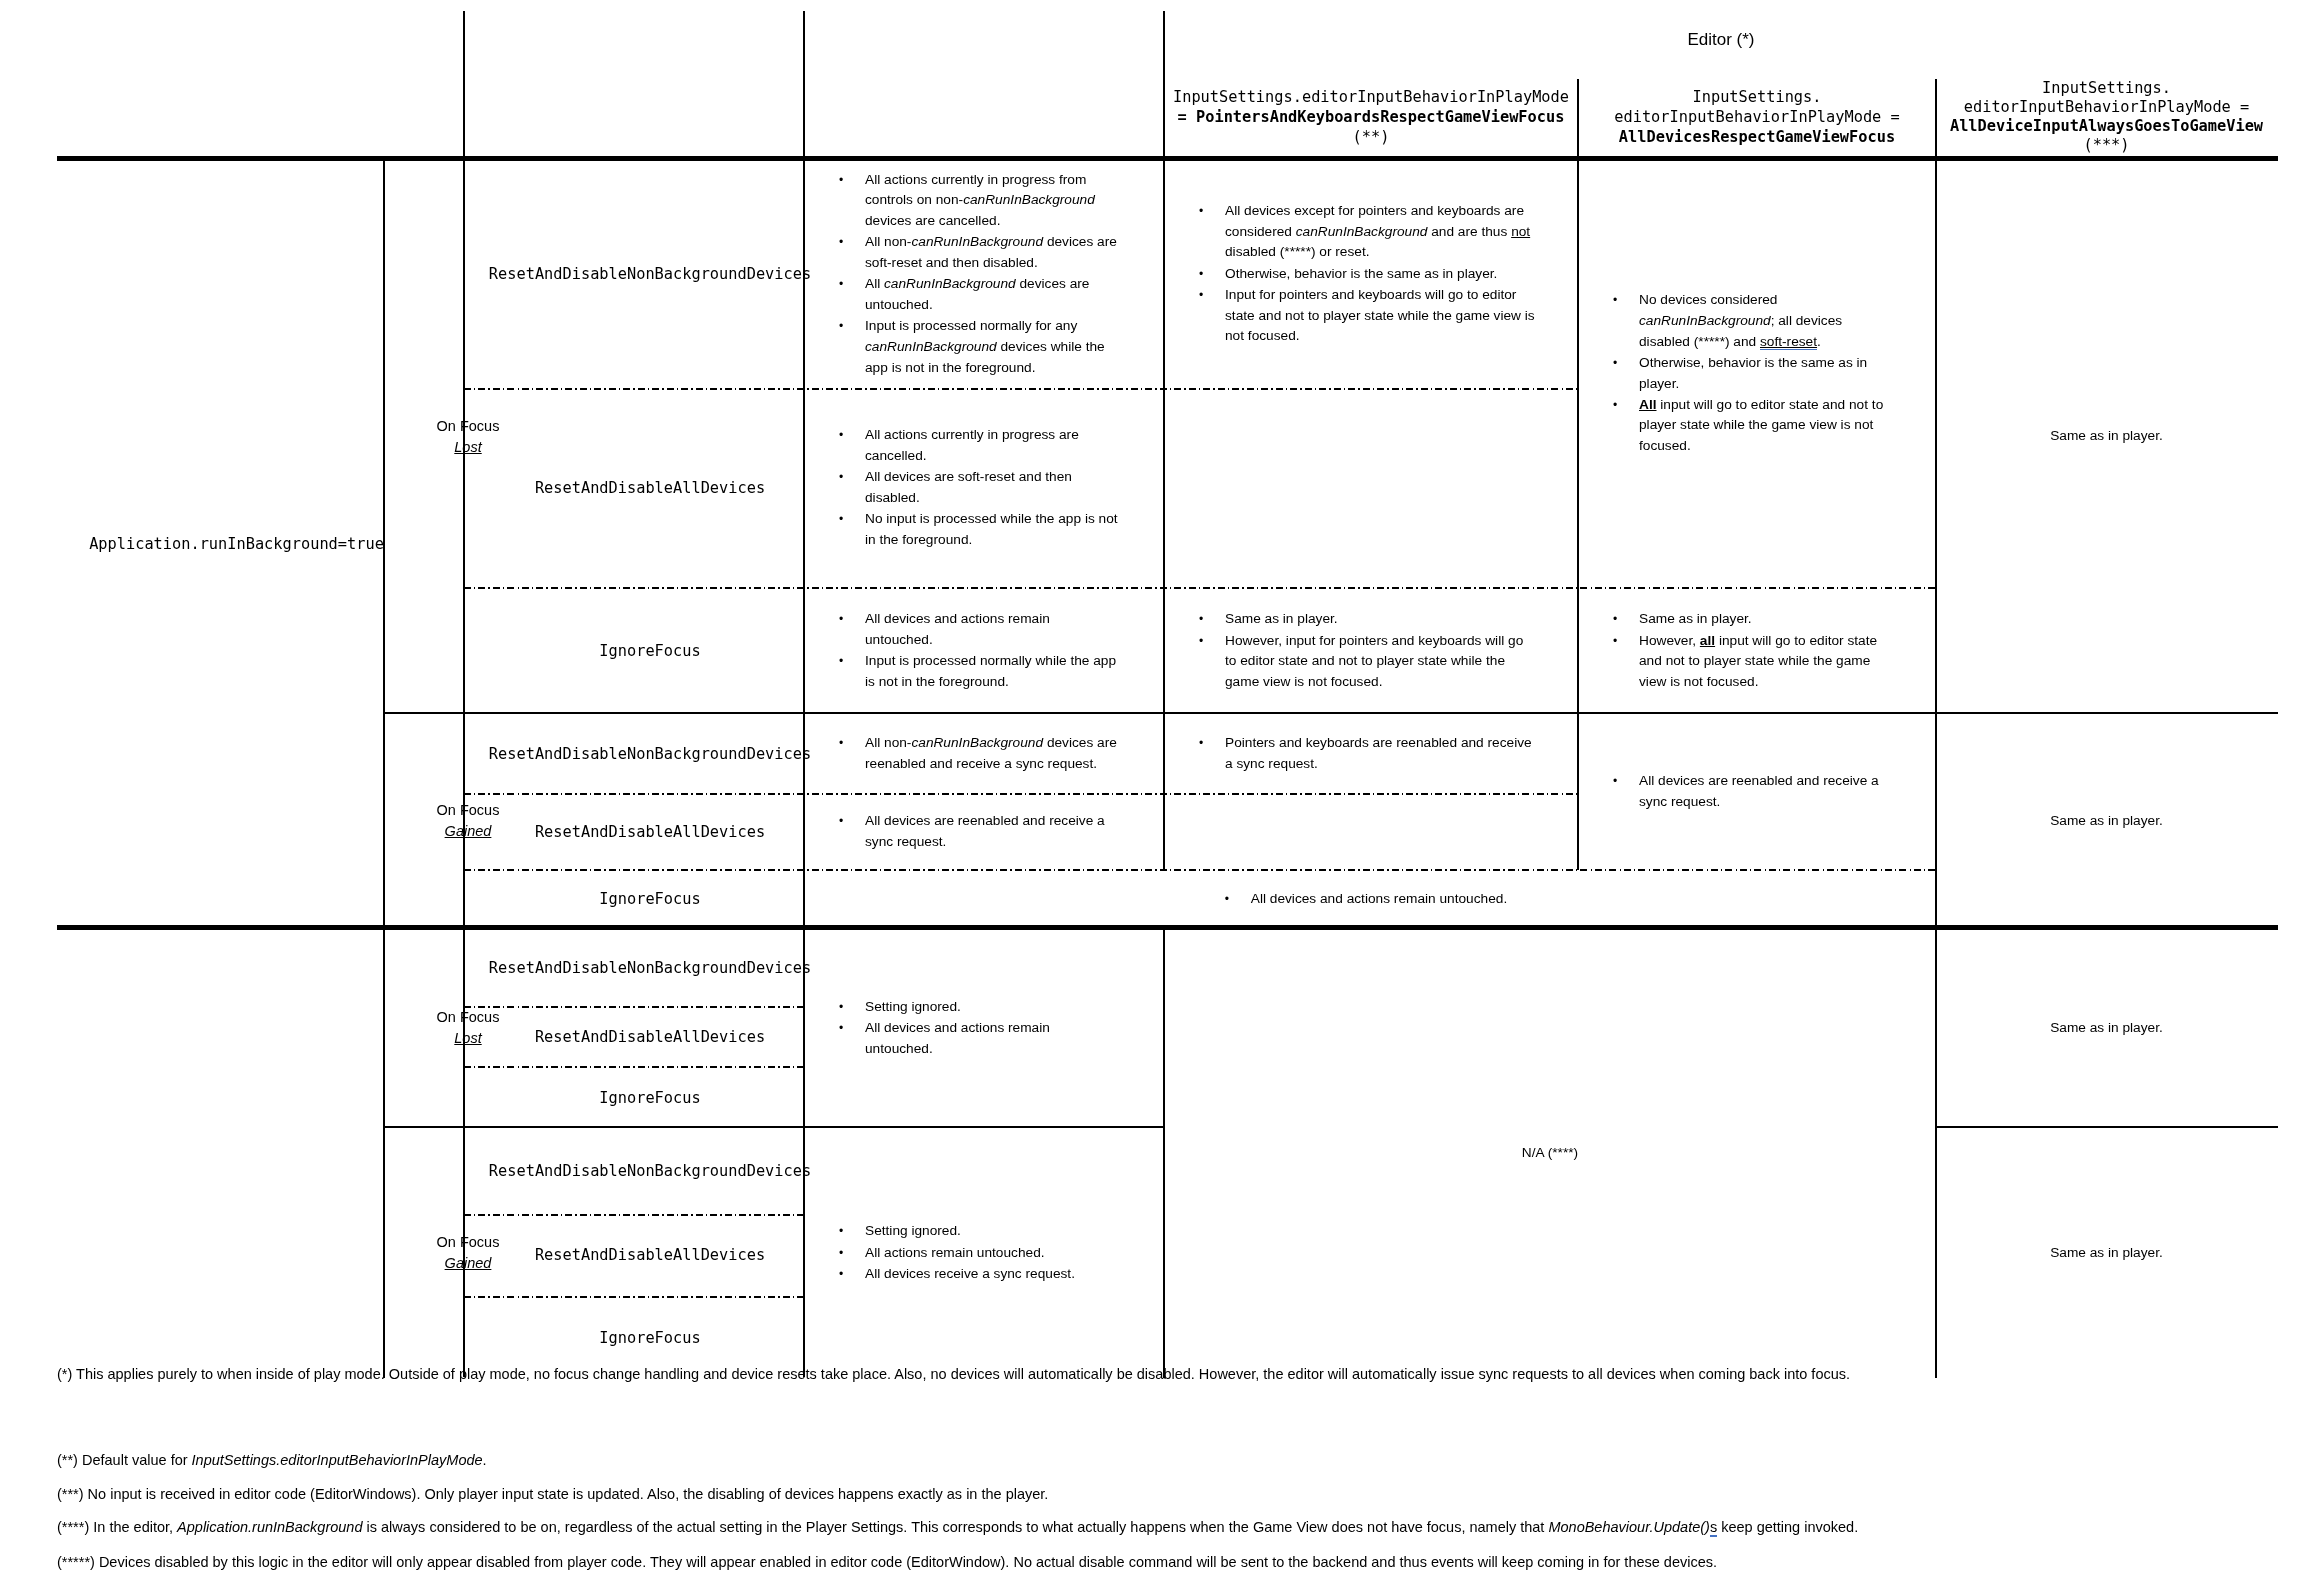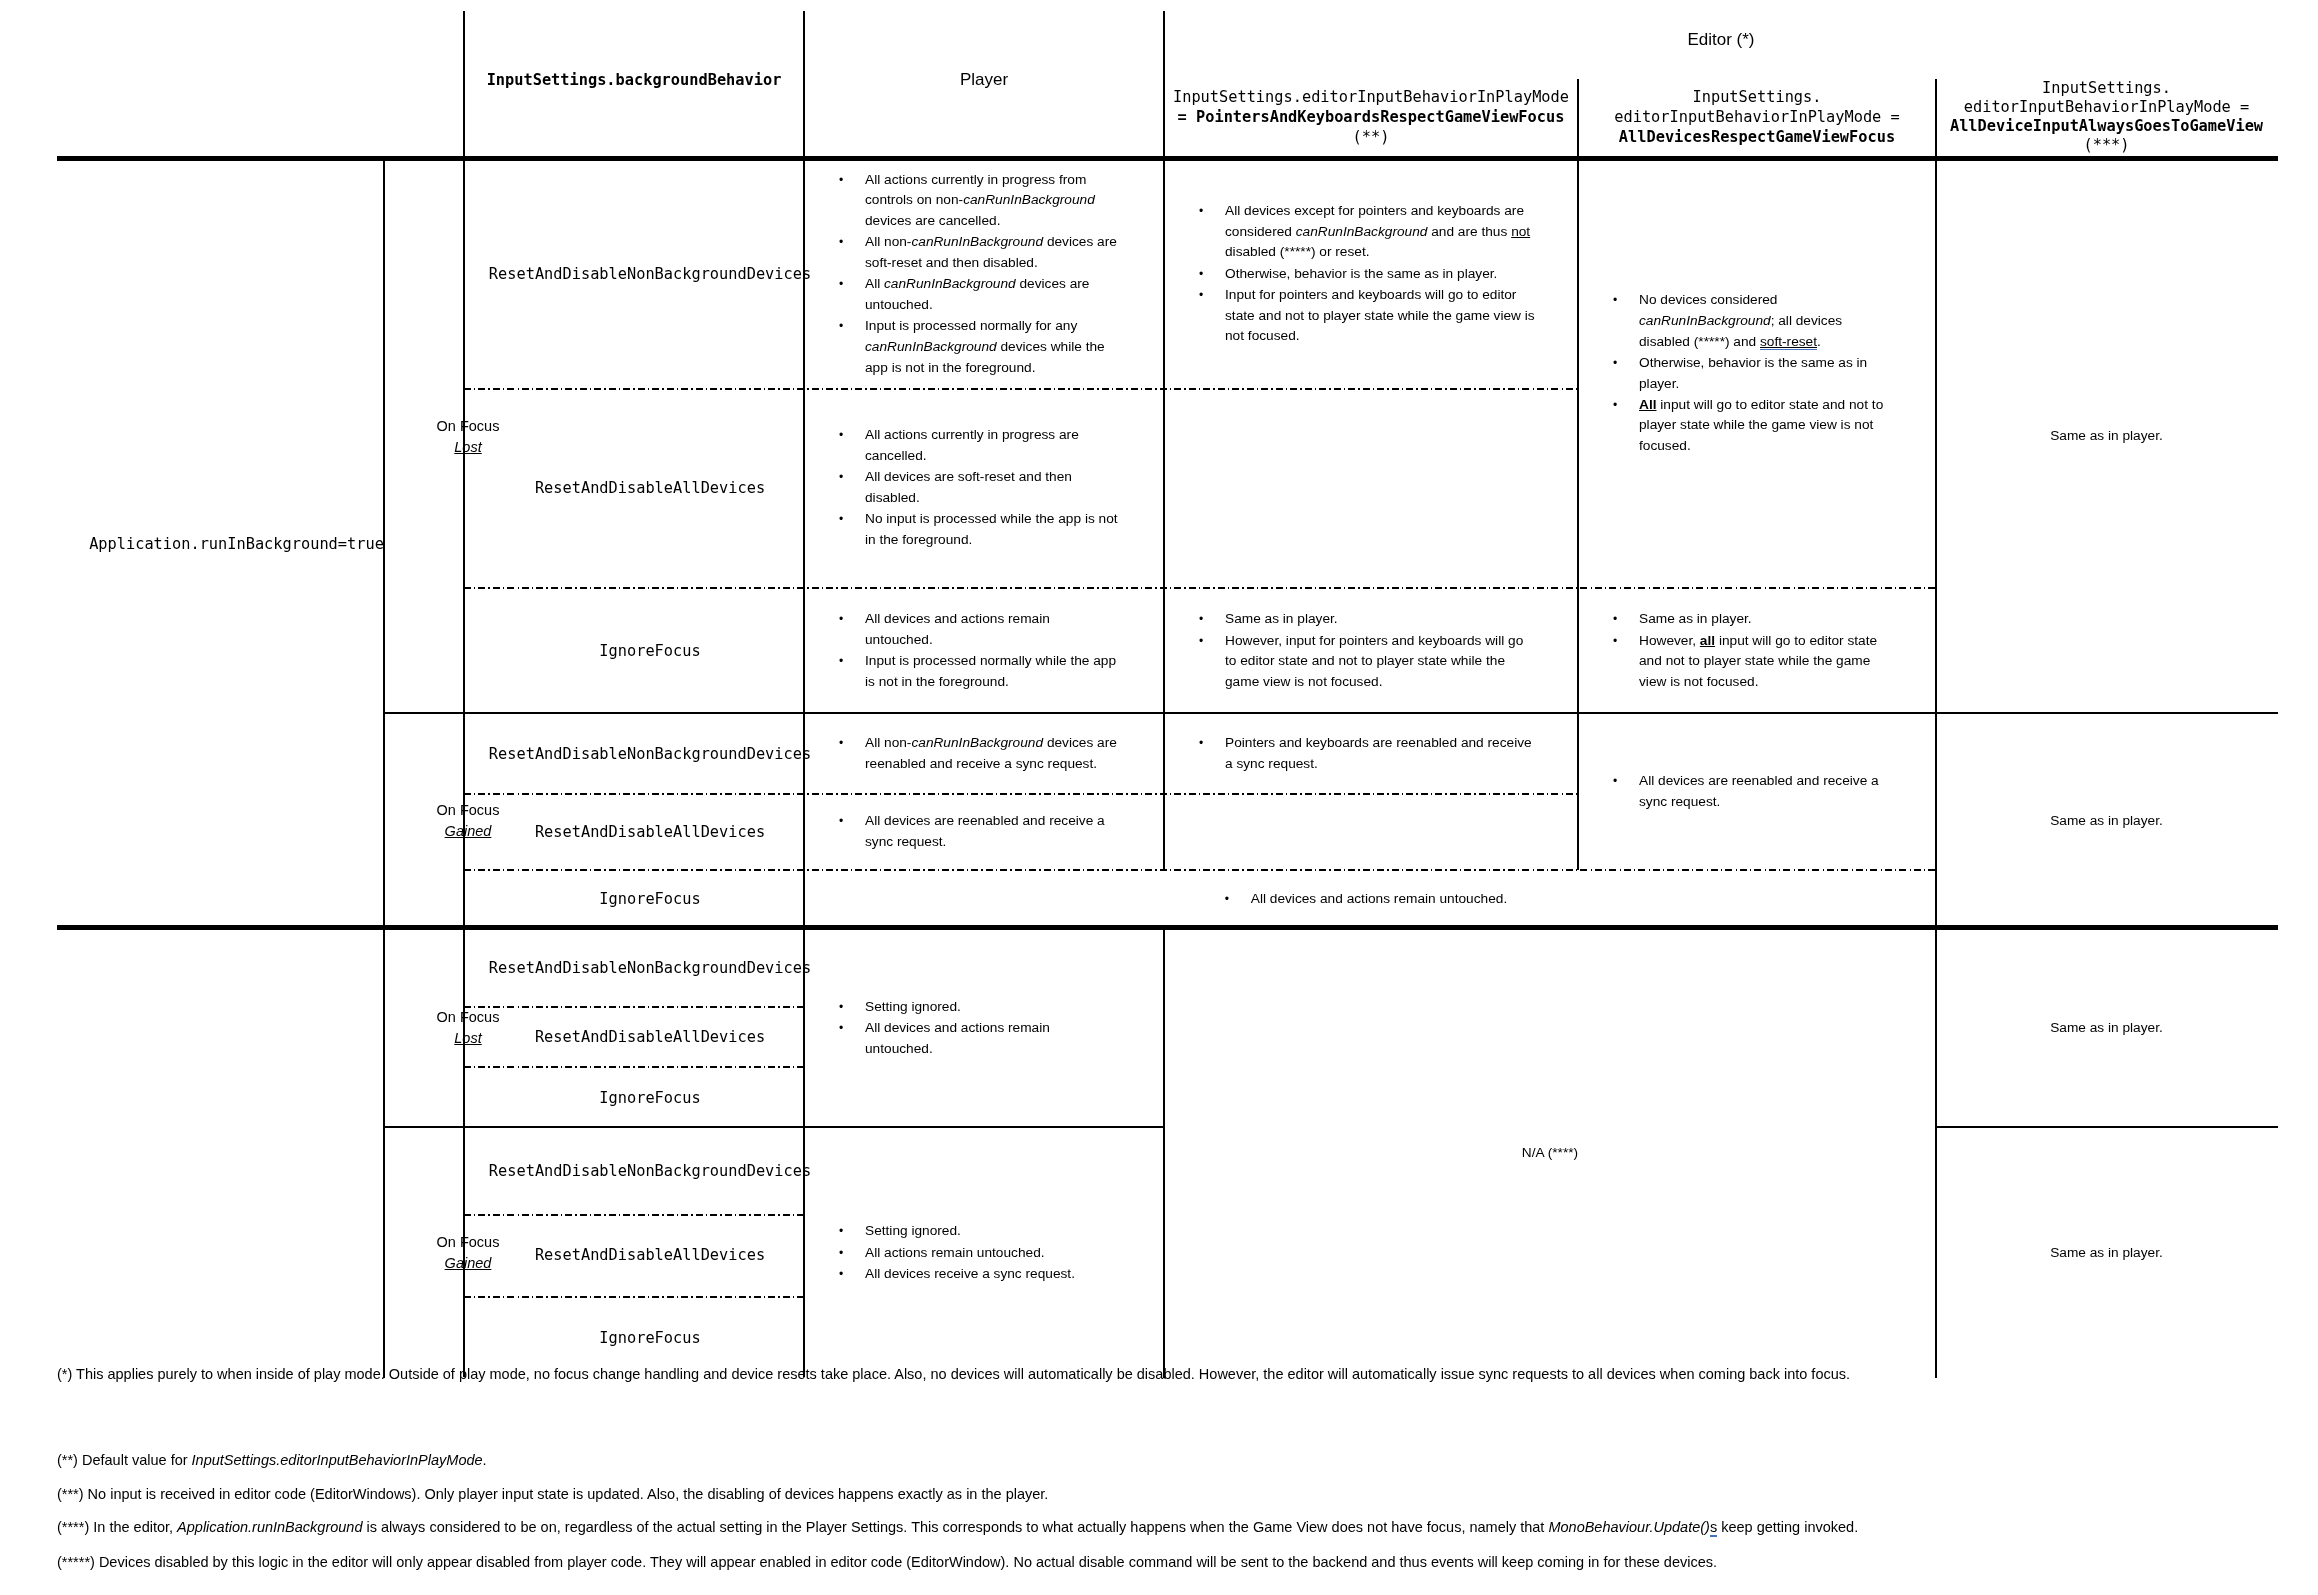--- a/index.html
+++ b/index.html
@@ -33,26 +33,20 @@
   .hsolid{background:#000;height:2.3px;}
   .hthick{background:#000;height:5.3px;}
   .hdash{background-image:repeating-linear-gradient(to right,#000 0 6.9px,transparent 6.9px 10px,#000 10px 11.4px,transparent 11.4px 14.5px);}
   .fnote{position:absolute;left:57px;font:14.5px/20px "Liberation Sans",sans-serif;white-space:nowrap;}
 </style>
 </head>
 <body>
 
 <div id="page">
 
-  <div class="cell ccenter" style="left:464px;top:0;width:340px;height:159px;">
-    <span class="hmono b">InputSettings.backgroundBehavior</span>
-  </div>
-  <div class="cell ccenter" style="left:804px;top:0;width:360px;height:159px;">
-    <span class="htitle">Player</span>
-  </div>
   <div class="cell ccenter" style="left:1164px;top:13.7px;width:1114px;height:53px;">
     <span class="htitle">Editor (*)</span>
   </div>
   <div class="cell ccenter col" style="left:1164px;top:76px;width:414px;height:82px;">
     <span class="hmono">InputSettings.editorInputBehaviorInPlayMode</span>
     <span class="hmono b">= PointersAndKeyboardsRespectGameViewFocus</span>
     <span class="hmono">(**)</span>
   </div>
   <div class="cell ccenter col" style="left:1578px;top:76px;width:358px;height:82px;">
     <span class="hmono">InputSettings.</span>

